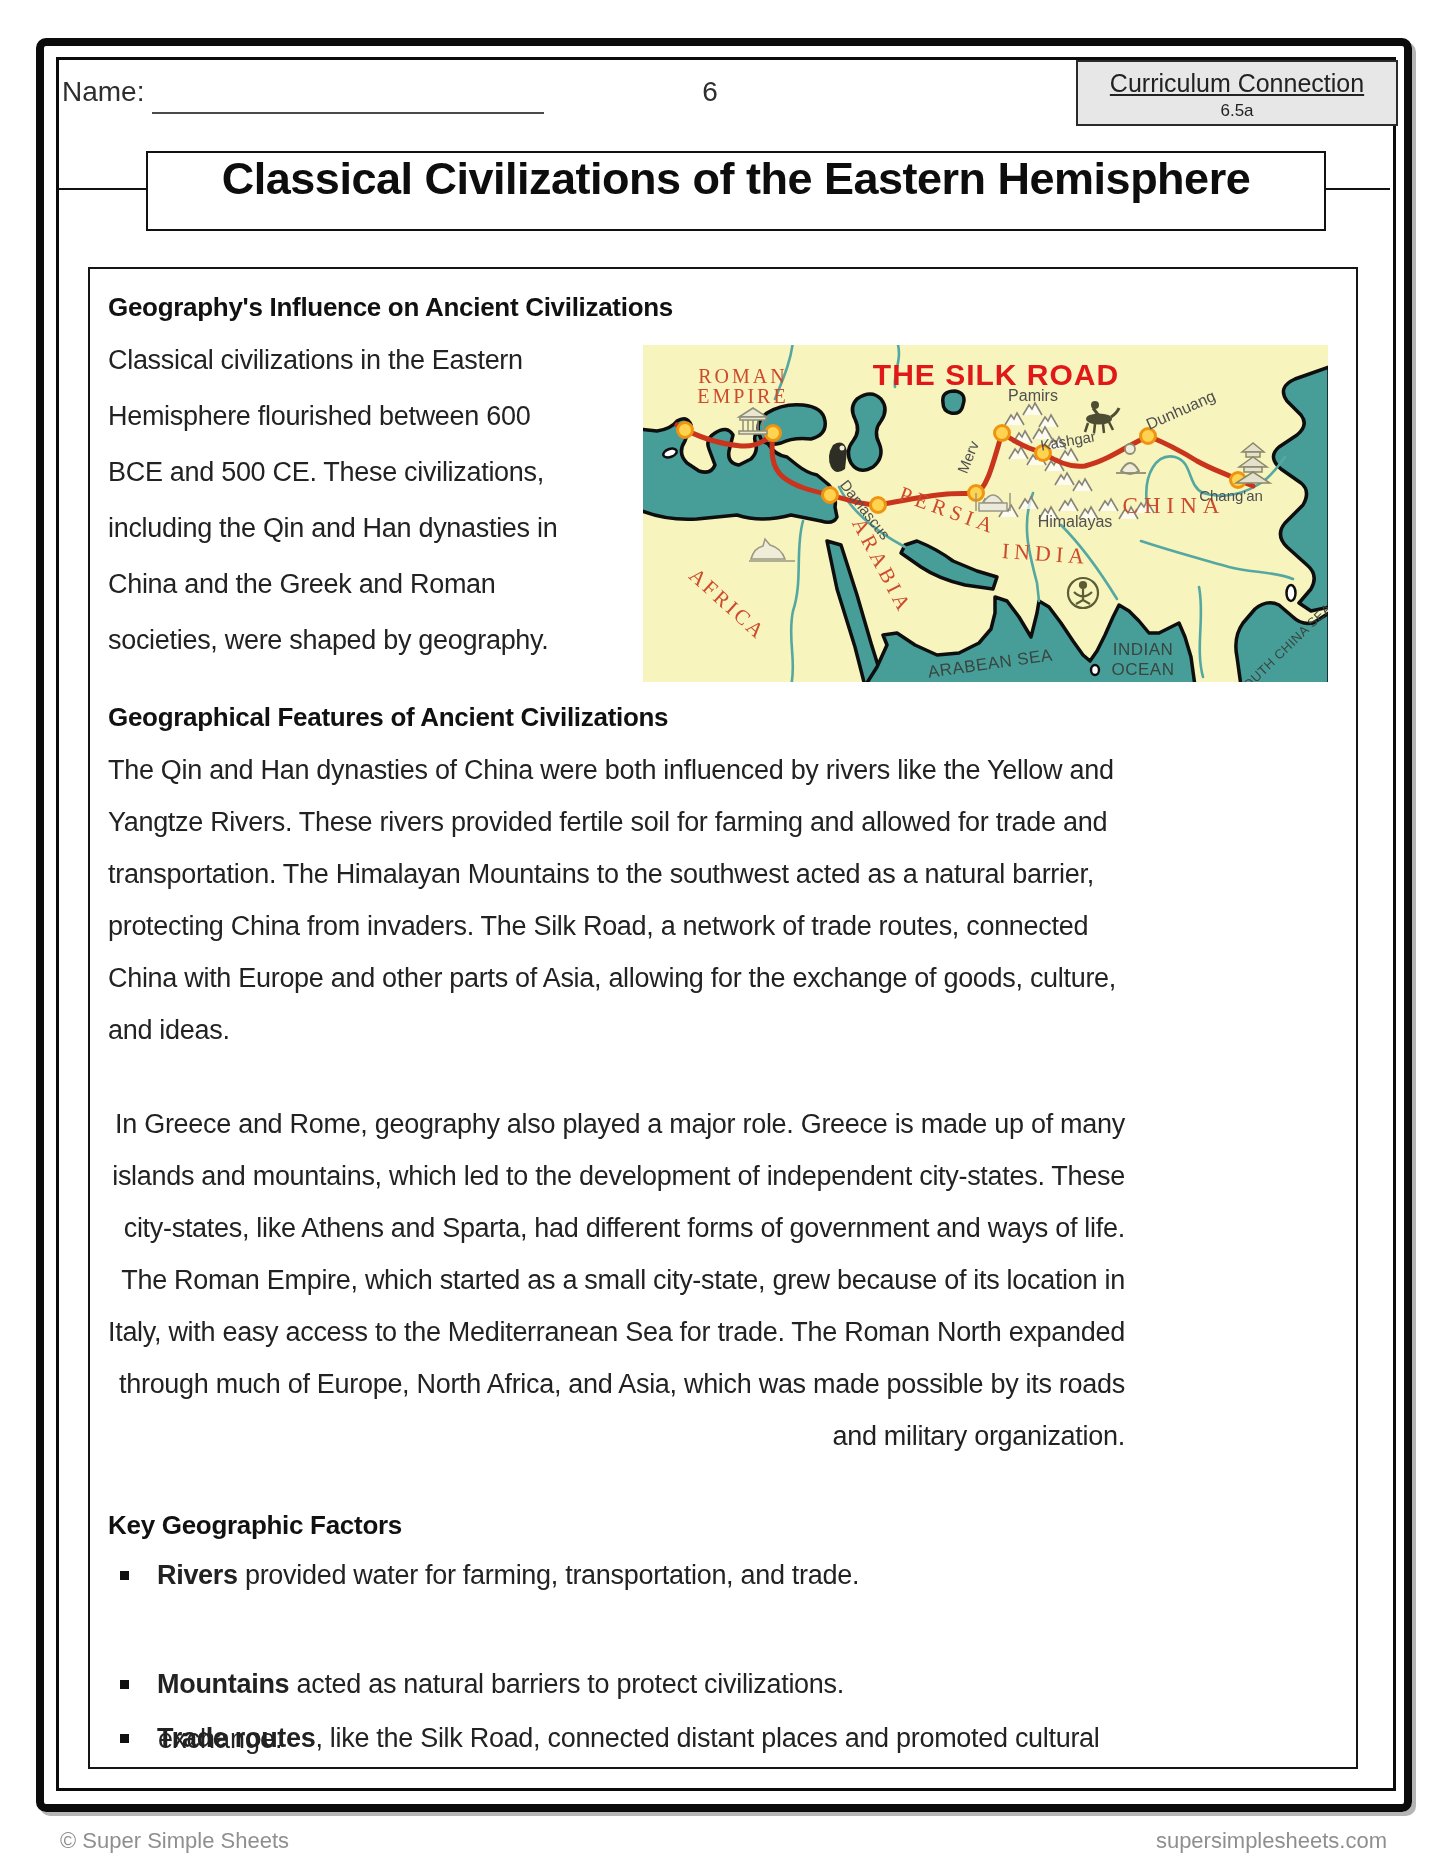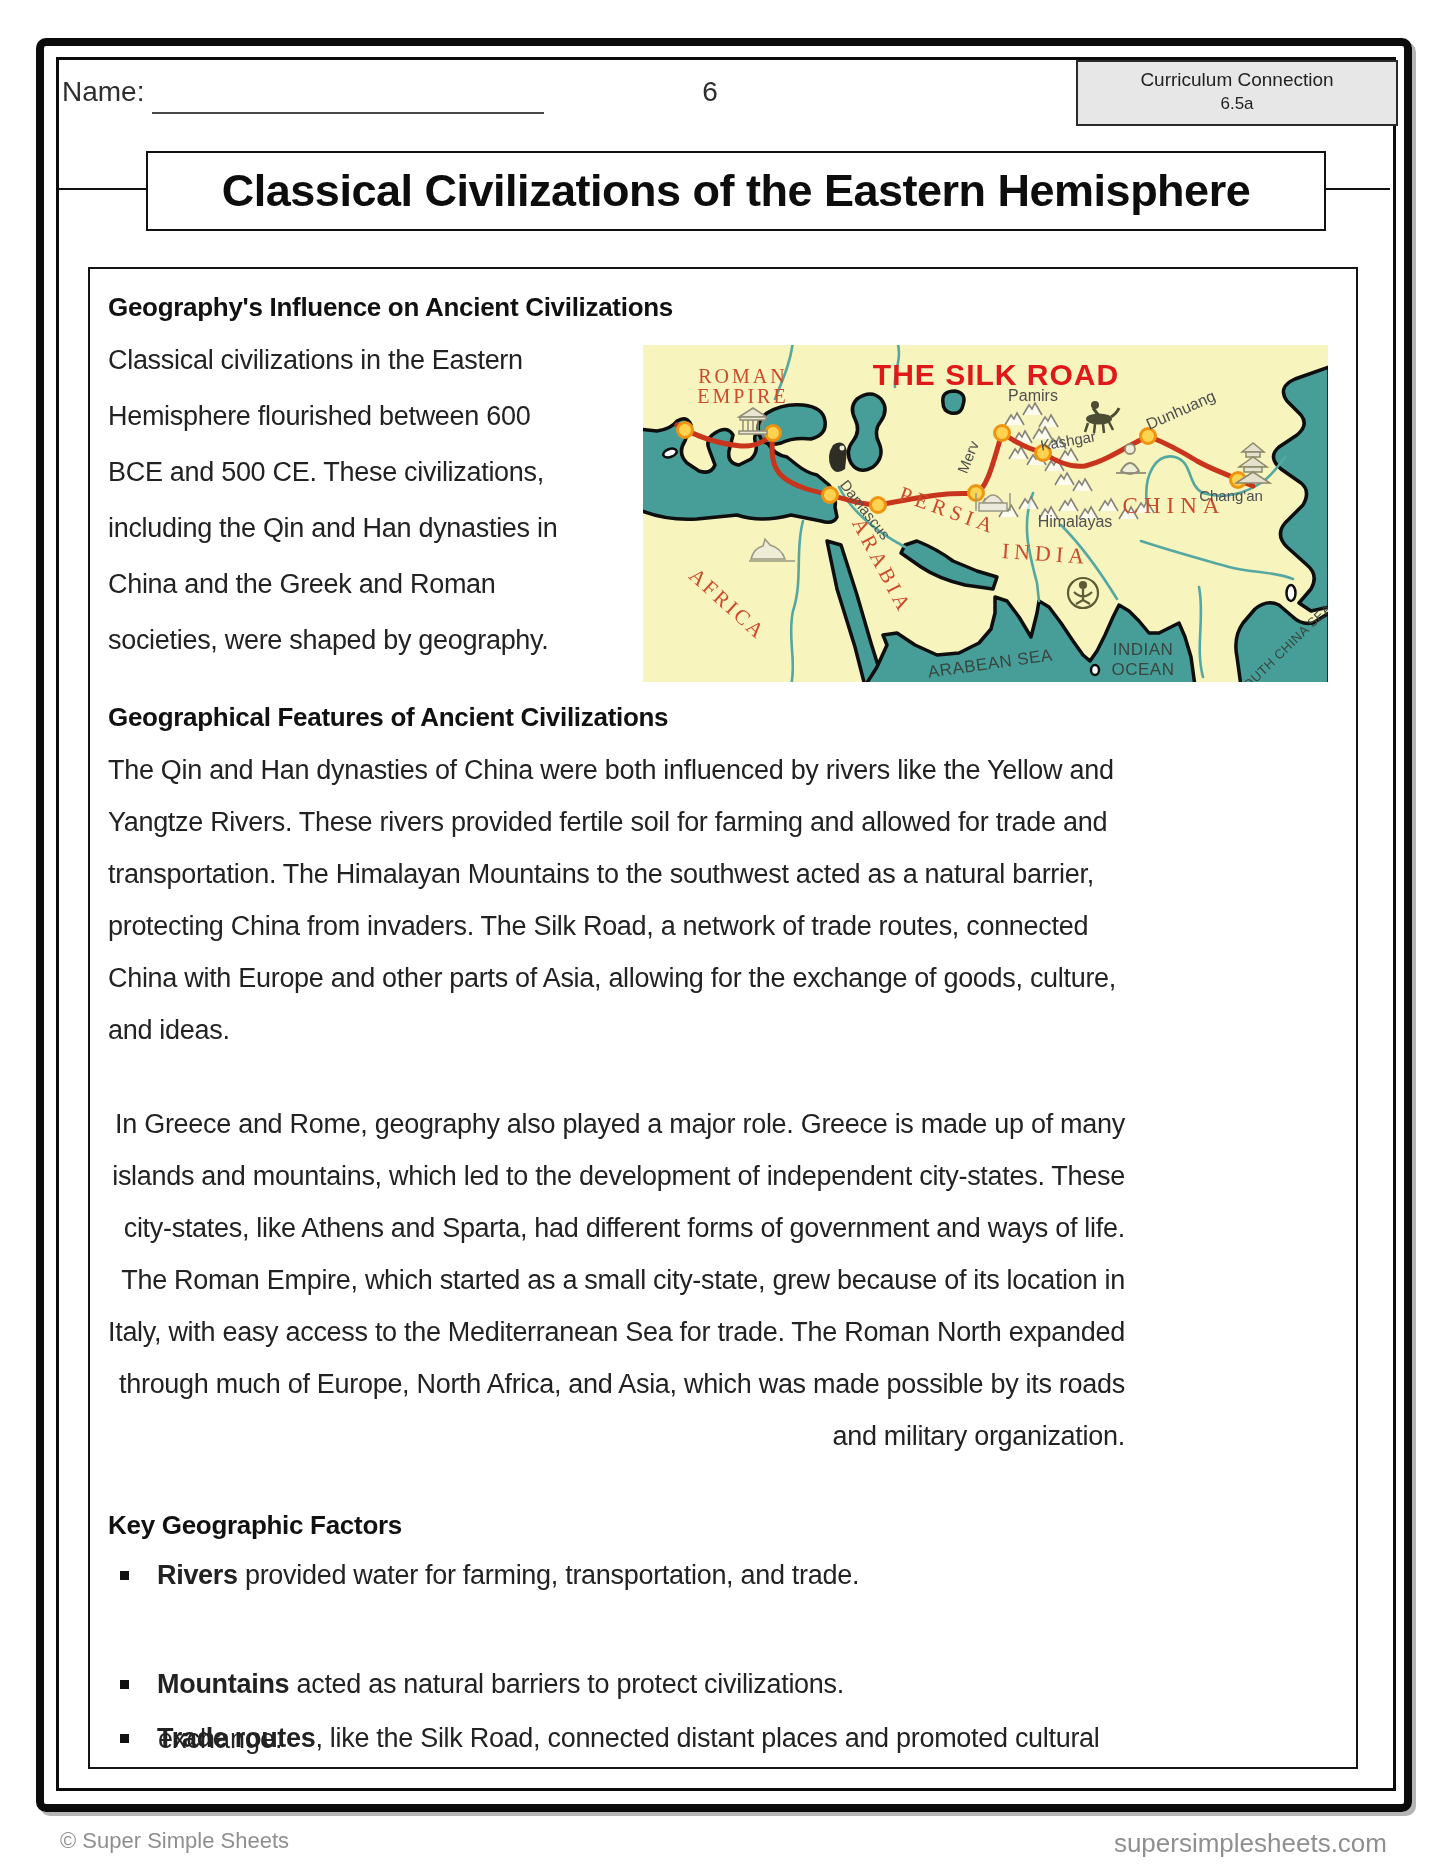--- a/index.html
+++ b/index.html
@@ -9,44 +9,44 @@
         border:8px solid #0b0b0b;border-radius:10px;box-shadow:4px 4px 0 #b5b5b5;}
   .frame-inner{position:absolute;left:56px;top:57px;width:1334px;height:1728px;
         border:3px solid #0b0b0b;}
   .name-label{position:absolute;left:62px;top:76px;font-size:28px;color:#2e2e2e;}
   .name-line{position:absolute;left:152px;top:80px;width:392px;height:32px;
         border-bottom:2px solid #4a4a4a;}
   .page-number{position:absolute;left:680px;top:76px;width:60px;text-align:center;
         font-size:28px;color:#2e2e2e;}
   .curriculum-box{position:absolute;left:1076px;top:60px;width:318px;height:62px;
         background:#e7e7e7;border:2px solid #2a2a2a;text-align:center;z-index:3;}
-  .curriculum-title{font-size:19px;color:#222;margin-top:7px;}
+  .curriculum-title{font-size:25px;color:#222;text-decoration:underline;margin-top:7px;}
   .curriculum-code{font-size:17px;color:#222;margin-top:3px;}
   .title-rule{position:absolute;left:58px;top:188px;width:1332px;height:0;
         border-top:2.5px solid #111;z-index:1;}
   .title-box{position:absolute;left:146px;top:151px;width:1176px;height:76px;background:#fff;
-        border:2.5px solid #111;z-index:2;display:flex;align-items:center;justify-content:center;}
+        border:2.5px solid #111;z-index:2;display:flex;justify-content:center;}
   .title-text{font-size:45px;font-weight:bold;letter-spacing:-0.5px;color:#0d0d0d;white-space:nowrap;}
   .content-box{position:absolute;left:88px;top:267px;width:1266px;height:1498px;
         border:2.5px solid #151515;}
   .h-sec{position:absolute;font-size:26px;font-weight:bold;color:#111;white-space:nowrap;letter-spacing:-0.3px;}
   .h1{left:108px;top:292px;text-align:center;} .h2{left:108px;top:702px;} .h3{left:108px;top:1510px;}
   .plines{position:absolute;font-size:27px;color:#222;letter-spacing:-0.3px;}
   .plines div{white-space:nowrap;}
   .para1{left:108px;top:332px;} .para1 div{height:56px;line-height:56px;}
   .para2{left:108px;top:744px;} .para2 div{height:52px;line-height:52px;}
   .para3{left:108px;top:1098px;text-align:right;} .para3 div{height:52px;line-height:52px;}
   .bullet-row{position:absolute;left:120px;font-size:27px;color:#222;white-space:nowrap;letter-spacing:-0.3px;}
   .b1{top:1560px;} .b2{top:1669px;text-align:right;} .b3{top:1723px;}
   .bullet-cont{position:absolute;left:158px;top:1724px;font-size:27px;color:#222;white-space:nowrap;}
   .marker{display:inline-block;width:9px;height:9px;background:#111;margin-right:28px;
         vertical-align:4px;}
   .map-wrap{position:absolute;left:643px;top:345px;width:685px;height:337px;}
   .footer-left{position:absolute;left:60px;top:1828px;font-size:22px;color:#8f8f8f;}
-  .footer-right{position:absolute;right:58px;top:1828px;font-size:26px;color:#8f8f8f;}
+  .footer-right{position:absolute;right:58px;top:1828px;font-size:22px;color:#8f8f8f;}
   text{font-family:"Liberation Sans", sans-serif;}
   .t-region{font-family:"Liberation Serif", serif;fill:#cd4b2b;}
   .t-city{fill:#4f4f4f;}
   .t-sea{fill:#39453f;letter-spacing:0.5px;}
 </style>
 </head>
 <body>
 
 <div class="page">
 

